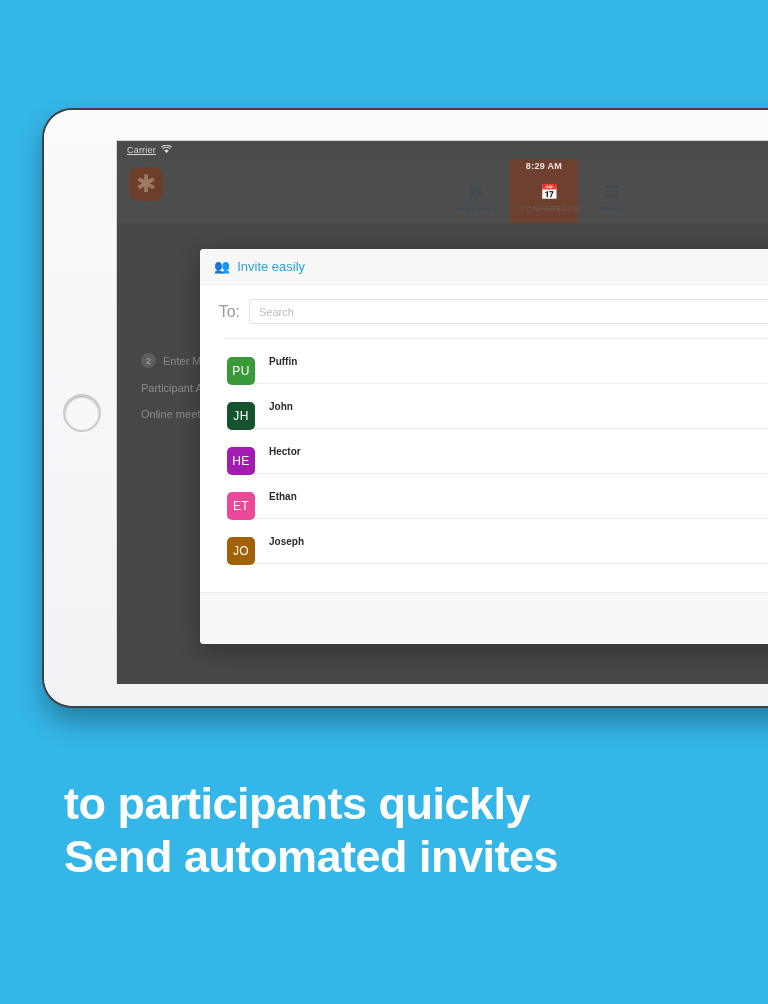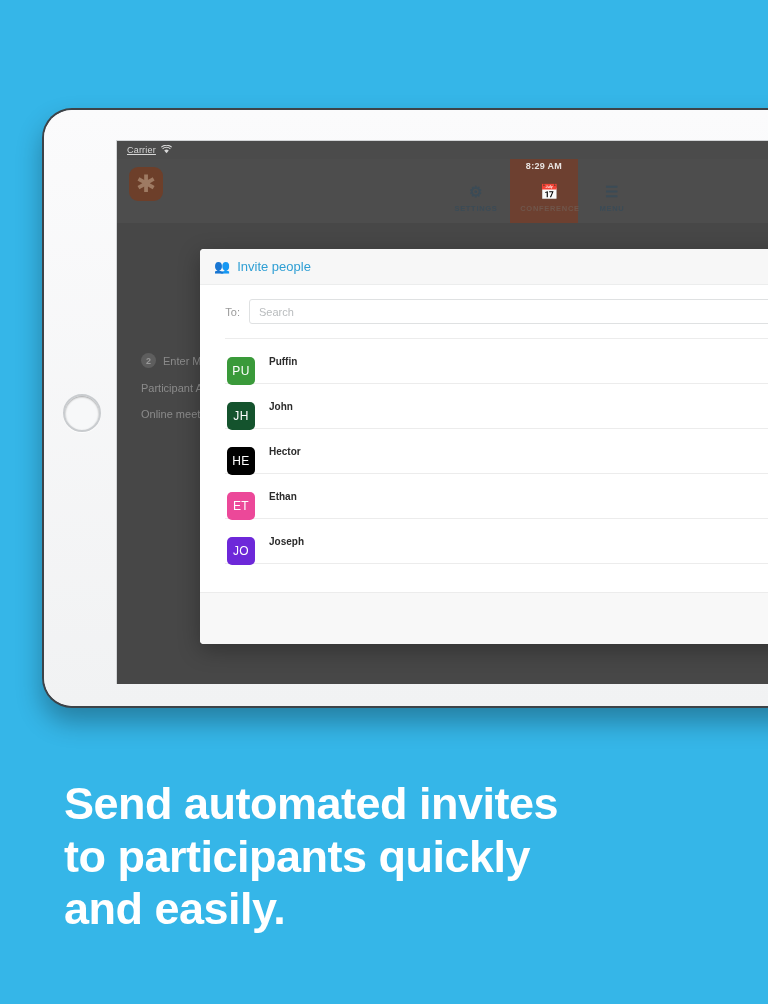--- a/index.html
+++ b/index.html
@@ -212,21 +212,21 @@
   .modal-header .people-ico { font-size: 13px; line-height: 1; }
 
   .modal-body { padding: 14px 16px 0 16px; background: #fff; }
 
   .to-row {
     display: flex;
     align-items: center;
     gap: 9px;
     padding: 0 0 14px 0;
   }
-  .to-label { color: #9a9a9a; font-size: 11px; width: 24px; text-align: right; }
+  .to-label { color: #9a9a9a; font-size: 16px; width: 24px; text-align: right; }
   .search-input {
     flex: 1;
     height: 25px;
     border: 1px solid #dfe1e2;
     border-radius: 3px;
     padding: 0 9px;
     font-size: 11px;
     color: #555;
     font-family: "Liberation Sans", sans-serif;
     background: #fff;
@@ -367,21 +367,21 @@
           </div>
         </div>
 
       </div>
     </div>
 
     <div class="modal">
 
       <div class="modal-header">
         <span class="people-ico">👥</span>
-        <span>Invite people</span>
+        <span>Invite easily</span>
       </div>
 
       <div class="modal-body">
 
         <div class="to-row">
           <span class="to-label">To:</span>
           <input class="search-input" type="text" placeholder="Search" style="">
         </div>
 
         <div class="contact-list">
@@ -392,49 +392,48 @@
 
           </div>
 
           <div class="contact-row">
             <span class="avatar" style="background:#14532d">JH</span>
             <span class="contact-name">John</span>
 
           </div>
 
           <div class="contact-row">
-            <span class="avatar" style="background:#000000">HE</span>
+            <span class="avatar" style="background:#a21caf">HE</span>
             <span class="contact-name">Hector</span>
 
           </div>
 
           <div class="contact-row">
             <span class="avatar" style="background:#ec4899">ET</span>
             <span class="contact-name">Ethan</span>
 
           </div>
 
           <div class="contact-row">
-            <span class="avatar" style="background:#6d28d9">JO</span>
+            <span class="avatar" style="background:#a16207">JO</span>
             <span class="contact-name">Joseph</span>
 
           </div>
 
           <div class="contact-row partial"></div>
 
         </div>
       </div>
 
       <div class="modal-footer">
         
         
       </div>
 
     </div>
 
   </div>
 </div>
 
 <div class="headline">
+  <div>to participants quickly</div>
   <div>Send automated invites</div>
-  <div>to participants quickly</div>
-  <div>and easily.</div>
 </div>
 
 </body></html>

